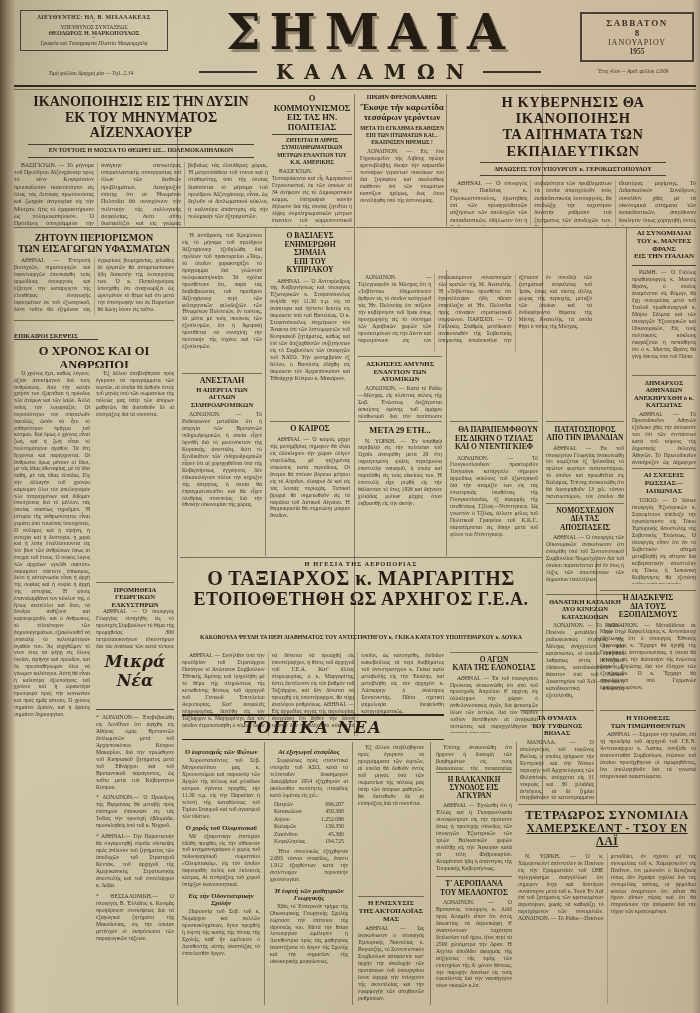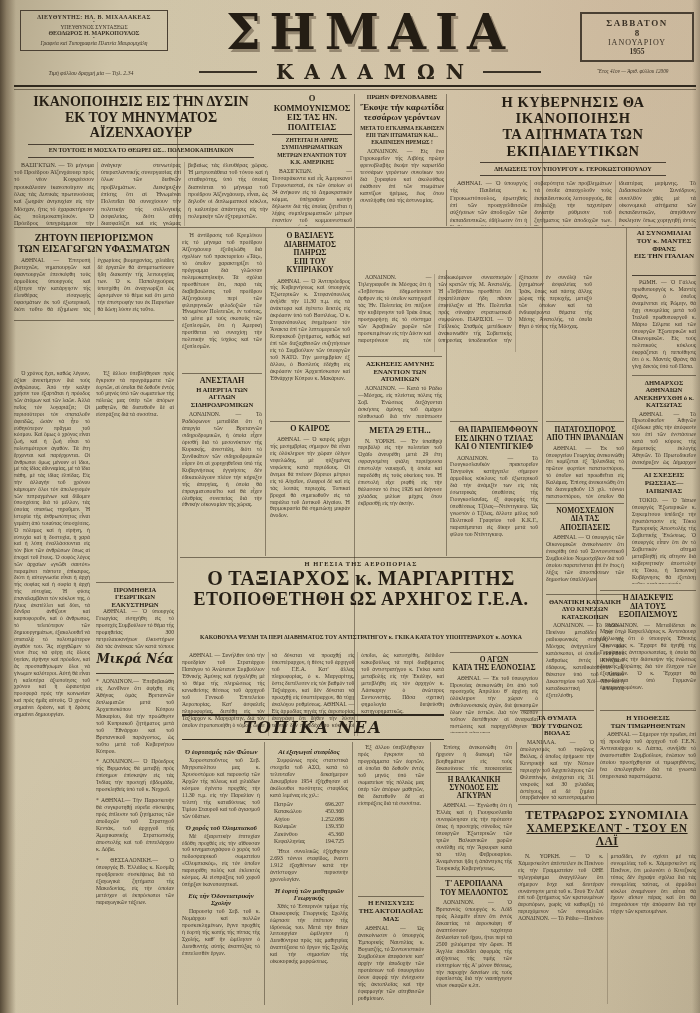--- a/index.html
+++ b/index.html
@@ -44,21 +44,21 @@
   .sub.ruled{border-top:1px solid #4a4033;border-bottom:1px solid #4a4033;padding:2px 4px;margin-top:3px;}
   .bd{font-size:6px;line-height:1.22;text-align:justify;color:#3a3124;
       text-indent:7px;overflow:hidden;}
   .bd.small{font-size:5.7px;}
   .c2{column-count:2;column-gap:7px;column-rule:1px solid rgba(96,82,62,.35);}
   .c3{column-count:3;column-gap:7px;column-rule:1px solid rgba(96,82,62,.35);}
   .rule-v{position:absolute;width:1px;background:rgba(74,63,45,.55);}
   .rule-h{position:absolute;height:1px;background:rgba(58,48,34,.6);}
   .rule-h.bold{height:2px;background:#30291e;}
   .mikra-head{font-family:"DejaVu Serif",serif;font-weight:bold;font-style:italic;
-    font-size:12px;text-align:center;border-bottom:1px solid #4a4033;padding-bottom:7px;color:#261f15;}
+    font-size:16px;text-align:center;border-bottom:1px solid #4a4033;padding-bottom:19px;color:#261f15;}
   .mikra-item{font-size:5.7px;line-height:1.22;text-align:justify;margin-bottom:4px;color:#3a3124;}
   .loc-head{font-weight:bold;font-style:italic;font-size:6.8px;text-align:center;margin:4px 0 2px;color:#261f15;}
   .stafida-row{display:flex;justify-content:space-between;font-size:5.8px;line-height:1.3;padding:0 4px;}
   .topika-banner{font-family:"DejaVu Serif",serif;font-weight:bold;font-style:italic;
     font-size:16px;text-align:center;letter-spacing:2px;color:#241d14;
     border-top:2px solid #30291e;border-bottom:1px solid #30291e;padding:2px 0;}
 </style>
 </head>
 <body>
 
@@ -138,20 +138,25 @@
     <div class="bd c3" style="height:74px;">ΑΘΗΝΑΙ. — Ὁ ὑπουργός τῆς Παιδείας κ. Γεροκωστόπουλος, ἐρωτηθείς ἐπί τῶν προαγγελθεισῶν αὐξήσεων τῶν ἀποδοχῶν τῶν ἐκπαιδευτικῶν, ἐδήλωσεν ὅτι ἡ Κυβέρνησις θά ἱκανοποιήσῃ τά αἰτήματα αὐτῶν. Ἡ Κυβέρνησις τοῦ Στρατάρχου Παπάγου, κατανοοῦσα τήν σοβαρότητα τῶν προβλημάτων τά ὁποῖα ἀπασχολοῦν τούς ἐκπαιδευτικούς λειτουργούς, θά ἐπιδιώξῃ τήν ταχυτέραν δυνατήν ρύθμισιν τοῦ ζητήματος τῶν ἀποδοχῶν των. Ἐκ πάσης πλευρᾶς ἀνεγνωρίσθη ὅτι ὁ κλάδος τῶν ἐκπαιδευτικῶν καί τοῦ βασικοῦ ἐπιπέδου αὐτῶν δικαιοῦται ἰδιαιτέρας μερίμνης. Τό Διδασκαλικόν Συνέδριον, συνελθόν χθές μέ τά οἰκονομικά αἰτήματα τῶν ἐκπαιδευτικῶν, ἀπηύθυνεν ἔκκλησιν ὅπως χορηγηθῇ ἐντός τῶν ἡμερῶν ἡ ἀναγκαία πίστωσις διά τά ἐπιδόματα.</div>
   </div>
 
   <div class="art" style="left:14px;top:232px;width:160px;height:86px;">
     <div class="hl" style="font-size:10px;">ΖΗΤΟΥΝ ΠΕΡΙΟΡΙΣΜΟΝ</div>
     <div class="hl" style="font-size:10px;">ΤΩΝ ΕΙΣΑΓΩΓΩΝ ΥΦΑΣΜΑΤΩΝ</div>
     <div class="bd c2 small" style="height:58px;margin-top:3px;">ΑΘΗΝΑΙ. — Ἐπιτροπή βιοτεχνῶν, νηματουργῶν καί ὑφαντουργῶν ἐπεσκέφθη τούς ἁρμοδίους ὑπουργούς καί ἐζήτησε τήν κατάργησιν τῆς ἐλευθέρας εἰσαγωγῆς ὑφασμάτων ἐκ τοῦ ἐξωτερικοῦ, διότι τοῦτο θά ἐζημίωνε τάς ἐγχωρίους βιομηχανίας, χιλιάδες δέ ἐργατῶν θά ἀντιμετωπίσουν ἤδη διακοπήν τῆς λειτουργίας των. Ὁ κ. Παπαληγούρας ὑπεσχέθη ὅτι ἀναγνωρίζει ὡς ὡρισμένον τό θέμα καί ὅτι μετά τήν ἐπιστροφήν του ἐκ Παρισίων θά δώσῃ λύσιν εἰς τοῦτο.</div>
   </div>
 
   <div class="rule-h" style="left:14px;top:320px;width:160px;"></div>
+  <div class="art" style="left:14px;top:324px;width:160px;height:44px;">
+    <div class="kick" style="font-size:6.2px;text-align:left;border-bottom:1px solid #4a4033;display:inline-block;padding-right:20px;">ΕΠΙΚΑΙΡΟΙ ΣΚΕΨΕΙΣ</div>
+    <div class="hl" style="font-size:12.5px;margin-top:2px;">Ο ΧΡΟΝΟΣ ΚΑΙ ΟΙ ΑΝΘΡΩΠΟΙ</div>
+    
+  </div>
   <div class="art" style="left:14px;top:370px;width:76px;height:634px;">
     <div class="bd small" style="height:634px;font-size:5.6px;">Ὁ χρόνος ἔχει, καθώς λέγουν, ἀξίαν ἀνεκτίμητον διά τούς ἀνθρώπους. Ἀπό τήν καλήν χρῆσιν του ἐξαρτᾶται ἡ πρόοδος τῶν ἀτόμων καί τῶν λαῶν. Ἀλλά ποῖος τόν λογαριάζει; Οἱ περισσότεροι τόν σπαταλοῦν ἀφειδῶς, ὡσάν νά ἦτο τό εὐθηνότερον πρᾶγμα τοῦ κόσμου. Καί ὅμως ὁ χρόνος εἶναι ζωή, καί ἡ ζωή εἶναι τό πολυτιμότερον ἀγαθόν. Τά ἔτη ἔρχονται καί παρέρχονται. Οἱ ἄνθρωποι ὅμως μένουν οἱ ἴδιοι, μέ τάς ἰδίας ἀδυναμίας, μέ τά ἴδια πάθη, μέ τάς ἰδίας ἐλπίδας. Εἰς τήν ἀλλαγήν τοῦ χρόνου κάμνομεν ὅλοι τόν ἀπολογισμόν τῶν πεπραγμένων καί δίδομεν ὑποσχέσεις διά τό μέλλον, τάς ὁποίας σπανίως τηροῦμεν. Ἡ ἱστορία τῆς ἀνθρωπότητος εἶναι γεμάτη ἀπό τοιαύτας ὑποσχέσεις. Ὁ πόλεμος καί ἡ εἰρήνη, ἡ εὐτυχία καί ἡ δυστυχία, ἡ χαρά καί ἡ λύπη ἐναλλάσσονται εἰς τόν βίον τῶν ἀνθρώπων ὅπως αἱ ἐποχαί τοῦ ἔτους. Ὁ σοφός λόγος τῶν ἀρχαίων «γνῶθι σαυτόν» παραμένει πάντοτε ἐπίκαιρος, διότι ἡ αὐτογνωσία εἶναι ἡ ἀρχή τῆς σοφίας καί ἡ σοφία ἡ ἀρχή τῆς εὐτυχίας. Ἡ φύσις ἐπαναλαμβάνει τόν κύκλον της, ὁ ἥλιος ἀνατέλλει καί δύει, τά δένδρα ἀνθίζουν καί καρποφοροῦν, καί ὁ ἄνθρωπος, τό τελειότερον τῶν δημιουργημάτων, ἐξακολουθεῖ νά σπαταλᾷ τό πολυτιμότερον ἀγαθόν του. Ἄς εὐχηθῶμεν τό νέον ἔτος νά φέρῃ εἰς ὅλους ὑγείαν, εἰρήνην καί πρόοδον, καί ἄς προσπαθήσωμεν ὅλοι νά γίνωμεν καλύτεροι. Αὐτή θά εἶναι ἡ καλυτέρα ἀξιοποίησις τοῦ χρόνου καί ἡ ὡραιοτέρα προσφορά πρός τήν κοινωνίαν καί πρός ἡμᾶς αὐτούς. Ὁ χρόνος σημαίνει δράσιν, καί ἡ δράσις σημαίνει δημιουργίαν.</div>
   </div>
 
   <div class="art" style="left:96px;top:370px;width:78px;height:208px;">
     <div class="bd small" style="height:208px;font-size:5.6px;">Ἐξ ἄλλου ὑπεβλήθησαν πρός ἔγκρισιν τά προγράμματα τῶν ἑορτῶν, αἱ ὁποῖαι θά δοθοῦν ἐντός τοῦ μηνός ὑπό τῶν σωματείων τῆς πόλεώς μας ὑπέρ τῶν ἀπόρων μαθητῶν, θά διατεθοῦν δέ αἱ εἰσπράξεις διά τά συσσίτια.</div>
   </div>
   <div class="rule-h" style="left:96px;top:582px;width:78px;"></div>
   <div class="art" style="left:96px;top:586px;width:78px;height:62px;">
     <div class="hl" style="font-size:6.6px;">ΠΡΟΜΗΘΕΙΑ</div>
@@ -174,21 +179,21 @@
   <div class="rule-h" style="left:182px;top:373px;width:80px;"></div>
   <div class="art" style="left:182px;top:377px;width:80px;height:178px;">
     <div class="hl" style="font-size:8px;">ΑΝΕΣΤΑΛΗ</div>
     <div class="hl" style="font-size:6.6px;">Η ΑΠΕΡΓΙΑ ΤΩΝ ΑΓΓΛΩΝ</div>
     <div class="hl" style="font-size:6.6px;">ΣΙΔΗΡΟΔΡΟΜΙΚΩΝ</div>
     <div class="bd small" style="height:140px;margin-top:3px;">ΛΟΝΔΙΝΟΝ. — Τό Ραδιόφωνον μεταδίδει ὅτι ἡ ἀπεργία τῶν Βρεταννῶν σιδηροδρομικῶν, ἡ ὁποία εἶχεν ὁρισθῆ διά τό μεσονύκτιον τῆς Κυριακῆς, ἀνεστάλη, διότι τό Συνδικᾶτον τῶν σιδηροδρομικῶν εὗρεν ὅτι αἱ χορηγηθεῖσαι ὑπό τῆς Κυβερνήσεως ἐγγυήσεις δέν ἐδικαιολόγουν πλέον τήν κήρυξιν τῆς ἀπεργίας, ἡ ὁποία θά ἐπραγματοποιεῖτο καί θά εἶχεν ὀλεθρίας συνεπείας διά τήν ἐθνικήν οἰκονομίαν τῆς χώρας.</div>
   </div>
 
   <div class="art" style="left:270px;top:232px;width:80px;height:186px;">
     <div class="hl" style="font-size:7.6px;">Ο ΒΑΣΙΛΕΥΣ</div>
-    <div class="hl" style="font-size:7.6px;">ΔΙΑΒΗΜΑΤΟΣ ΠΛΗΡΩΣ</div>
+    <div class="hl" style="font-size:7.6px;">ΕΝΗΜΕΡΩΘΗ ΣΗΜΑΙΑ</div>
     <div class="hl" style="font-size:7.6px;">ΕΠΙ ΤΟΥ ΚΥΠΡΙΑΚΟΥ</div>
     <div class="bd small" style="height:150px;margin-top:3px;">ΑΘΗΝΑΙ. — Ὁ Ἀντιπρόεδρος τῆς Κυβερνήσεως καί ὑπουργός Ἐξωτερικῶν κ. Στεφανόπουλος ἀνῆλθε τήν 11.30 π.μ. εἰς τά ἀνάκτορα καί ἐγένετο δεκτός εἰς ἀκρόασιν ὑπό τοῦ Βασιλέως. Ὁ κ. Στεφανόπουλος ἐνημέρωσε τόν Ἄνακτα ἐπί τῶν λεπτομερειῶν τοῦ Κυπριακοῦ ζητήματος, καθώς καί ἐπί τῶν διεξαχθεισῶν συζητήσεων εἰς τό Συμβούλιον τῶν ὑπουργῶν τοῦ ΝΑΤΟ. Τήν μεσημβρίαν ἐξ ἄλλου, ὁ Βασιλεύς ἐδέχθη εἰς ἀκρόασιν τόν Ἀρχιεπίσκοπον καί Ἐθνάρχην Κύπρου κ. Μακάριον.</div>
   </div>
   <div class="rule-h" style="left:270px;top:421px;width:80px;"></div>
   <div class="art" style="left:270px;top:425px;width:80px;height:130px;">
     <div class="hl" style="font-size:8px;">Ο ΚΑΙΡΟΣ</div>
     <div class="bd small" style="height:116px;margin-top:2px;">ΑΘΗΝΑΙ. — Ὁ καιρός μέχρι τῆς μεσημβρίας σήμερον θά εἶναι εἰς ὁλόκληρον τήν χώραν ὀλίγον νεφελώδης, μέ ηὐξημένας νεφώσεις κατά περιόδους. Οἱ ἄνεμοι θά πνέουν βόρειοι μέτριοι εἰς τό Αἰγαῖον, ἐλαφροί δέ καί εἰς τάς λοιπάς περιοχάς. Τοπικαί βροχαί θά σημειωθοῦν εἰς τά παράλια τοῦ Δυτικοῦ Αἰγαίου. Ἡ θερμοκρασία θά σημειώσῃ μικράν ἄνοδον.</div>
   </div>
 
   <div class="art" style="left:358px;top:274px;width:234px;height:78px;">
@@ -224,21 +229,21 @@
   <div class="rule-h" style="left:546px;top:503px;width:78px;"></div>
   <div class="art" style="left:546px;top:507px;width:78px;height:78px;">
     <div class="hl" style="font-size:7.4px;">ΝΟΜΟΣΧΕΔΙΟΝ</div>
     <div class="hl" style="font-size:7.4px;">ΔΙΑ ΤΑΣ ΑΠΟΣΠΑΣΕΙΣ</div>
     <div class="bd small" style="height:56px;margin-top:2px;">ΑΘΗΝΑΙ. — Ὁ ὑπουργός τῶν Οἰκονομικῶν ἀνεκοίνωσεν ὅτι ἐνεκρίθη ὑπό τοῦ Συντονιστικοῦ Συμβουλίου Νομοσχέδιον διά τοῦ ὁποίου παρατείνεται ἐπί ἕν ἔτος ἡ λῆξις τῶν ἀποσπάσεων τῶν δημοσίων ὑπαλλήλων.</div>
   </div>
 
   <div class="art" style="left:632px;top:230px;width:64px;height:142px;">
     <div class="hl" style="font-size:7px;">ΑΙ ΣΥΝΟΜΙΛΙΑΙ</div>
     <div class="hl" style="font-size:7px;">ΤΟΥ κ. ΜΑΝΤΕΣ ΦΡΑΝΣ</div>
-    <div class="hl" style="font-size:7px;border-bottom:1px solid #4a4033;padding-bottom:14px;">ΕΙΣ ΤΗΝ ΙΤΑΛΙΑΝ</div>
+    <div class="hl" style="font-size:7px;border-bottom:1px solid #4a4033;padding-bottom:4px;">ΕΙΣ ΤΗΝ ΙΤΑΛΙΑΝ</div>
     <div class="bd small" style="height:104px;margin-top:3px;">ΡΩΜΗ. — Ὁ Γάλλος πρωθυπουργός κ. Μαντές Φράνς, ὁ ὁποῖος ἀναμένεται εἰς Ρώμην, θά ἔχῃ συνομιλίας μετά τοῦ Ἰταλοῦ πρωθυπουργοῦ κ. Μάριο Σέλμπα καί τῶν ὑπουργῶν Ἐξωτερικῶν καί Οἰκονομικῶν. Εἰς τούς πολιτικούς κύκλους ἐκφράζεται ἡ πεποίθησις ὅτι ὁ κ. Μαντές Φράνς θά γίνῃ δεκτός ὑπό τοῦ Πάπα.</div>
   </div>
   <div class="rule-h" style="left:632px;top:375px;width:64px;"></div>
   <div class="art" style="left:632px;top:379px;width:64px;height:86px;">
     <div class="hl" style="font-size:6.6px;">ΔΗΜΑΡΧΟΣ ΑΘΗΝΑΙΩΝ</div>
     <div class="hl" style="font-size:6.6px;">ΑΝΕΚΗΡΥΧΘΗ ὁ κ. ΚΑΤΣΩΤΑΣ</div>
     <div class="bd small" style="height:66px;margin-top:2px;">ΑΘΗΝΑΙ. — Τό Πρωτοδικεῖον Ἀθηνῶν ἐξέδωκε χθές τήν ἀπόφασίν του ἐπί τῶν ἐνστάσεων κατά τοῦ κύρους τῆς δημοτικῆς ἐκλογῆς Ἀθηνῶν. Τό Πρωτοδικεῖον ἀνεκήρυξεν ὡς Δήμαρχον Ἀθηναίων τόν στρατηγόν κ. Κατσώταν, καθώς καί τούς δημοτικούς συμβούλους τοῦ συνδυασμοῦ του, ὅπως ἀνεκηρύχθησαν καί εἰς λοιπά τμήματα.</div>
   </div>
   <div class="rule-h" style="left:632px;top:468px;width:64px;"></div>
   <div class="art" style="left:632px;top:472px;width:64px;height:112px;">

